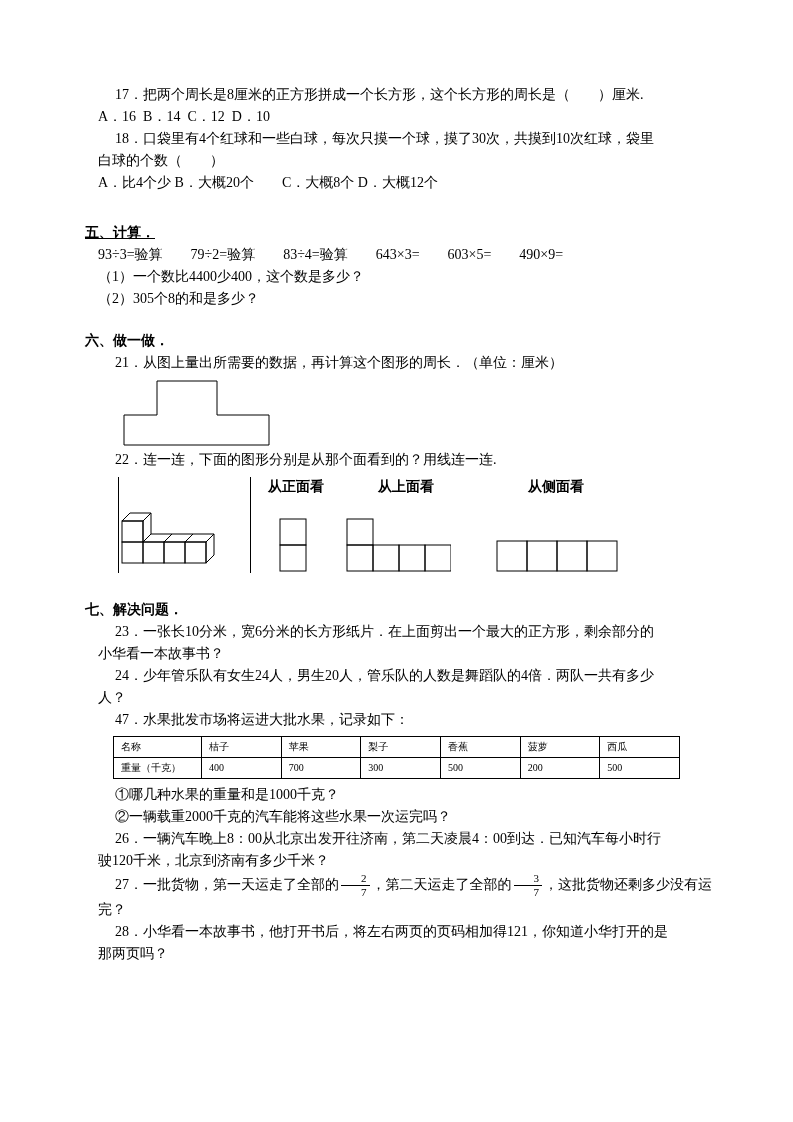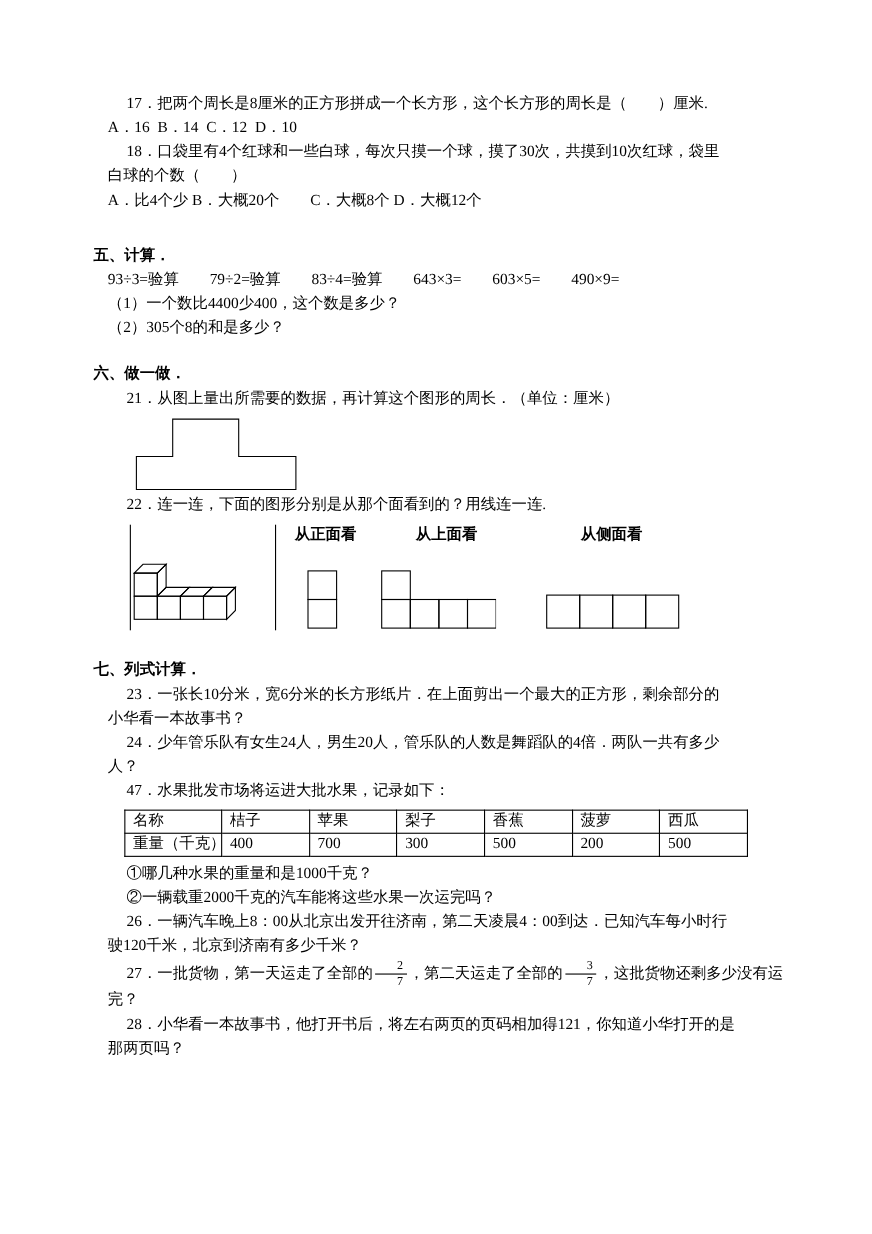--- a/index.html
+++ b/index.html
@@ -6,30 +6,30 @@
   html,body { background:#ffffff; }
   body {
     width:793px; height:1122px;
     font-family:"Liberation Serif", serif;
     color:#000;
   }
   .page { padding:84px 70px 40px 98px; font-size:14px; }
   p { margin:0; line-height:22px; white-space:pre-wrap; }
   .qline { text-indent:17px; }
   .sec { font-weight:bold; margin-left:-13px; margin-top:20px; }
-  .sec-first { margin-top:28px; }
+  .sec-first { margin-top:28px;text-decoration:underline; }
   .fig21 { display:block; margin:5px 0 2px 24px; }
   .fig22 { position:relative; height:104px; margin-top:4px;font-family:Liberation Mono, monospace; }
   .fig22 .vline { position:absolute; top:2px; width:1px; height:96px; background:#000; }
   .fig22 .vlabel { position:absolute; top:4px; font-weight:bold; line-height:16px; }
   .fig22 svg.abs { position:absolute; display:block; }
   table.fruit { border-collapse:collapse; table-layout:fixed; width:567px; margin:5px 0 5px 15px; }
   table.fruit td {
     border:1px solid #000; height:21px; line-height:18px;
-    padding:1px 20px 1px 7px; font-size:14px; overflow:hidden; white-space:nowrap;
+    padding:1px 20px 1px 7px; font-size:10px; overflow:hidden; white-space:nowrap;
   }
   table.fruit td.c0 { width:88px; }
   .frac { display:inline-block; text-align:center; vertical-align:middle; font-size:11px; line-height:1.2; margin:0 2px; }
   .frac .num { display:block; border-bottom:1px solid #000; padding:0 3px; }
   .frac .den { display:block; padding:0 3px; }
   svg { display:block; }
 </style>
 </head>
 <body>
 
@@ -100,21 +100,21 @@
     <svg class="abs" style="left:397px;top:64px" width="126" height="34" viewBox="0 0 126 34">
       <g fill="none" stroke="#000" stroke-width="1">
         <rect x="2" y="2" width="30" height="30"></rect>
         <rect x="32" y="2" width="30" height="30"></rect>
         <rect x="62" y="2" width="30" height="30"></rect>
         <rect x="92" y="2" width="30" height="30"></rect>
       </g>
     </svg>
   </div>
 
-  <p class="sec">七、列式计算．</p>
+  <p class="sec">七、解决问题．</p>
 
   <p class="qline">23．一张长10分米，宽6分米的长方形纸片．在上面剪出一个最大的正方形，剩余部分的</p>
   <p>小华看一本故事书？</p>
 
   <p class="qline">24．少年管乐队有女生24人，男生20人，管乐队的人数是舞蹈队的4倍．两队一共有多少</p>
   <p>人？</p>
 
   <p class="qline">47．水果批发市场将运进大批水果，记录如下：</p>
 
   <table class="fruit">

